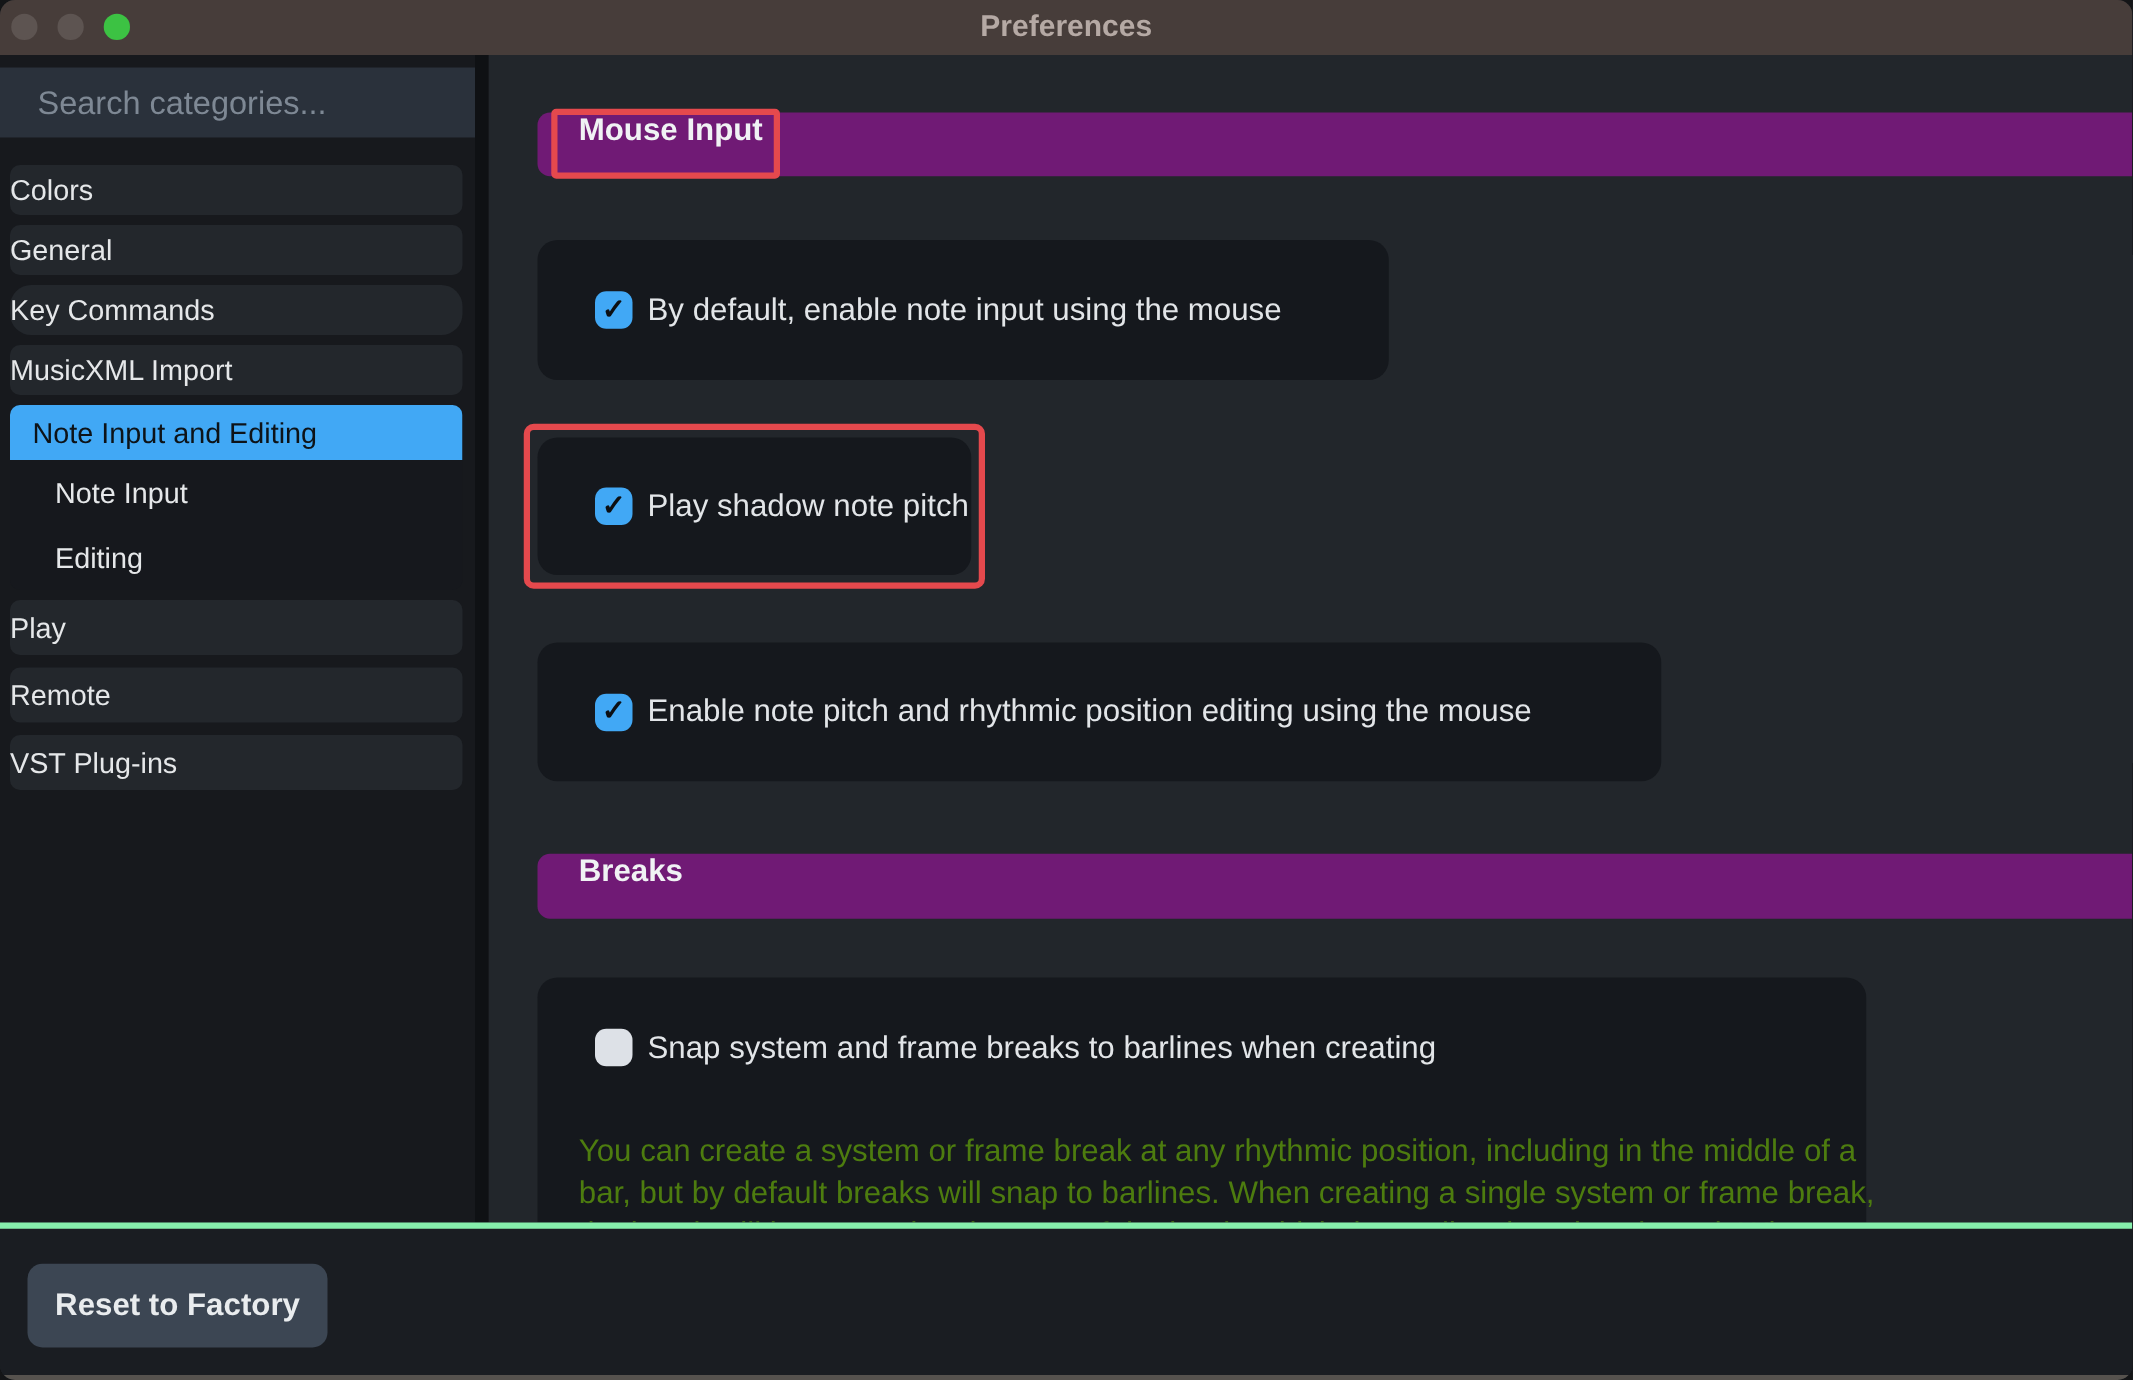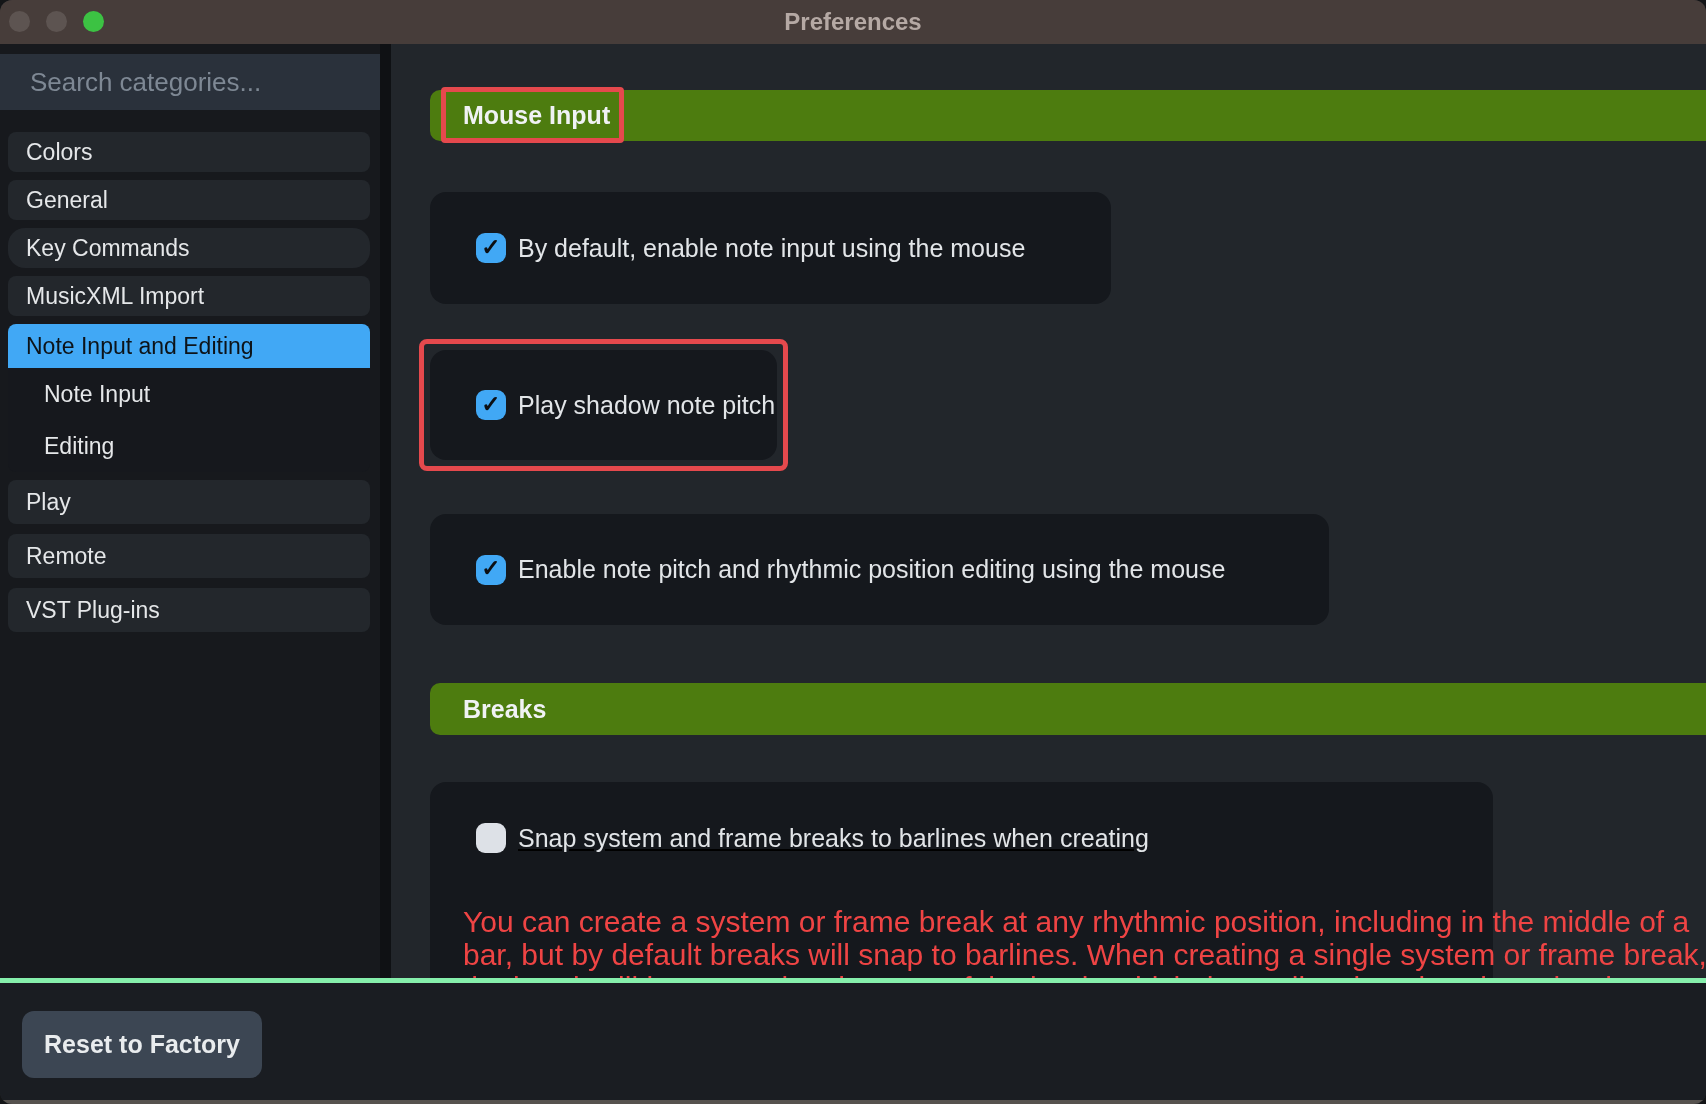--- a/index.html
+++ b/index.html
@@ -21,55 +21,55 @@
   
   .sidebar{position:absolute;left:0;top:44px;width:380px;height:934px;background:#17191d;}
   .divider{position:absolute;left:380px;top:44px;width:11px;height:934px;background:#0f1114;}
   .search-field{position:absolute;left:0;top:10px;width:380px;height:56px;background:#2a313b;}
   .search-field input{
     width:100%;height:100%;background:transparent;border:none;outline:none;
     padding:0 0 0 30px;font-size:26px;color:#cfd4da;font-family:"Liberation Sans",sans-serif;}
   .search-field input::placeholder{color:#7e8894;opacity:1;}
   .side-item{position:absolute;left:8px;width:362px;height:40px;border-radius:8px;
     background:#23272c;color:#e5e7e9;font-size:23px;display:flex;align-items:center;
-    padding-left:18px;cursor:default;}
+    cursor:default;}
   .si-0{top:88px;}.si-1{top:136px;}.si-2{top:184px;border-radius:17px;}.si-3{top:232px;}
   .si-7{top:436px;height:44px;}.si-8{top:490px;height:44px;}.si-9{top:544px;height:44px;}
   .side-group{position:absolute;left:8px;top:280px;width:362px;height:148px;
     background:#16181d;border-radius:8px;overflow:hidden;}
   .group-header{height:44px;background:#41a8f5;color:#0d1318;font-size:23px;
     display:flex;align-items:center;padding-left:18px;}
   .group-sub{height:52px;display:flex;align-items:center;padding-left:36px;
     color:#e5e7e9;font-size:23px;}
   
   .content{position:absolute;left:391px;top:44px;width:1315px;height:934px;
     background:#22262b;overflow:hidden;}
-  .section-strip{position:absolute;left:39px;width:1276px;background:#4d7c0f;
-    border-radius:10px 0 0 10px;display:flex;align-items:center;}
+  .section-strip{position:absolute;left:39px;width:1276px;background:#701a75;
+    border-radius:10px 0 0 10px;display:flex;}
   .strip-1{top:46px;height:51px;}
   .strip-2{top:639px;height:52px;}
   .section-title{font-size:25px;font-weight:bold;color:#f0f2f4;margin-left:33px;}
   .annotation{position:absolute;border:5px solid #e5494d;z-index:5;pointer-events:none;}
   .ann-mouse-input{left:50px;top:43px;width:183px;height:56px;border-radius:4px;}
   .ann-shadow-note{left:28px;top:295px;width:369px;height:132px;border-radius:8px;}
   .card{position:absolute;background:#15181d;border-radius:16px;}
   .card-1{left:39px;top:148px;width:681px;height:112px;}
   .card-2{left:39px;top:306px;width:347px;height:110px;}
   .card-3{left:39px;top:470px;width:899px;height:111px;}
   .card-4{left:39px;top:738px;width:1063px;height:240px;}
   .check-row{display:flex;align-items:center;padding-left:46px;gap:12px;height:100%;}
-  .card-4 .check-row{position:absolute;left:0;top:26px;right:0;height:60px;text-decoration:underline;}
+  .card-4 .check-row{position:absolute;left:0;top:26px;right:0;height:60px;}
   .checkbox{width:30px;height:30px;border-radius:9px;flex:0 0 30px;
     display:flex;align-items:center;justify-content:center;cursor:default;}
   .checkbox.checked{background:#41a8f5;}
   .checkbox.unchecked{background:#dde1e7;}
   .check-glyph{color:#0c0f13;font-size:23px;font-weight:bold;line-height:1;transform:translateY(-1px);}
   .check-label{font-size:25px;color:#e2e5e8;}
-  .description{position:absolute;left:33px;top:123px;font-size:30px;line-height:33px;
-    color:#ef4444;white-space:nowrap;}
+  .description{position:absolute;left:33px;top:123px;font-size:25px;line-height:33px;
+    color:#4d7c0f;white-space:nowrap;}
   
   .footer{position:absolute;left:0;top:978px;width:1706px;height:126px;
     background:#1a1d22;border-top:5px solid #86efac;}
   .reset-btn{position:absolute;left:22px;top:28px;width:240px;height:67px;
     background:#3c4653;border-radius:12px;border:none;cursor:default;
     color:#e9ecee;font-size:25px;font-weight:bold;font-family:"Liberation Sans",sans-serif;
     display:flex;align-items:center;justify-content:center;}
   .bottom-edge{position:absolute;left:0;bottom:0;width:1706px;height:4px;
     background:#56524e;z-index:9;}
 </style>

